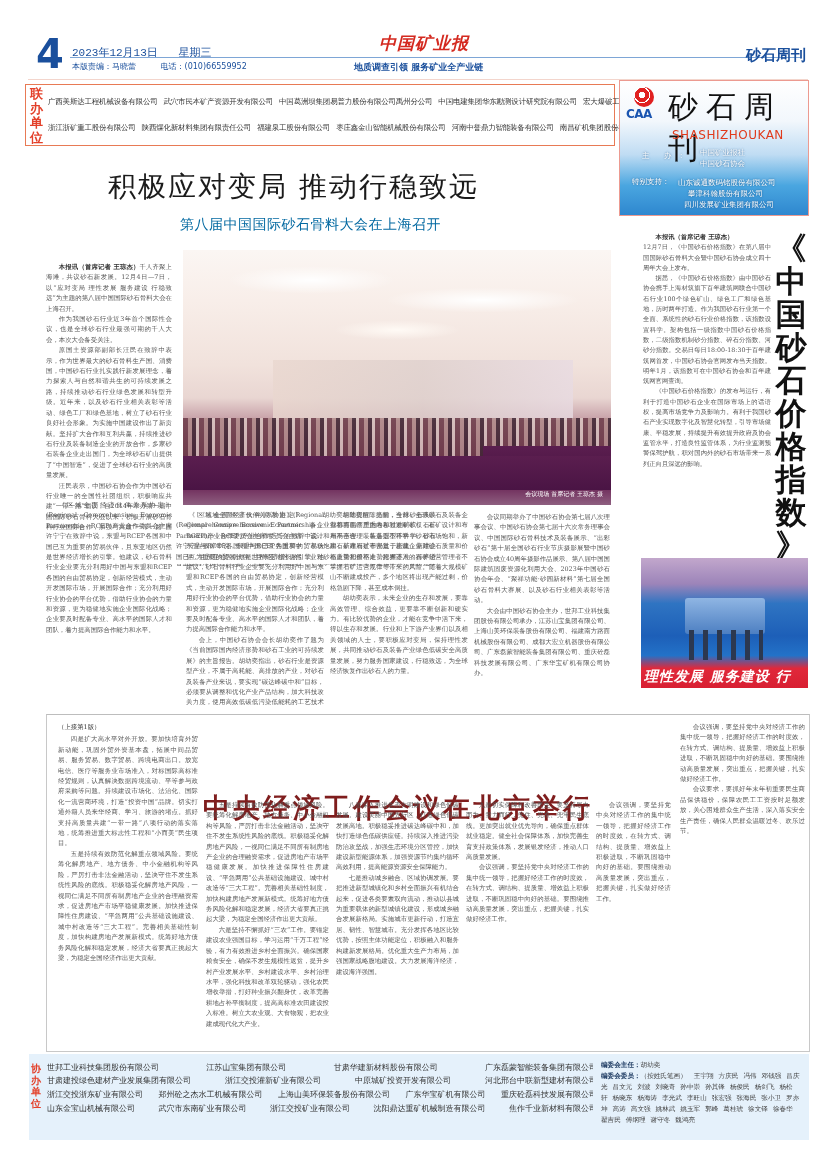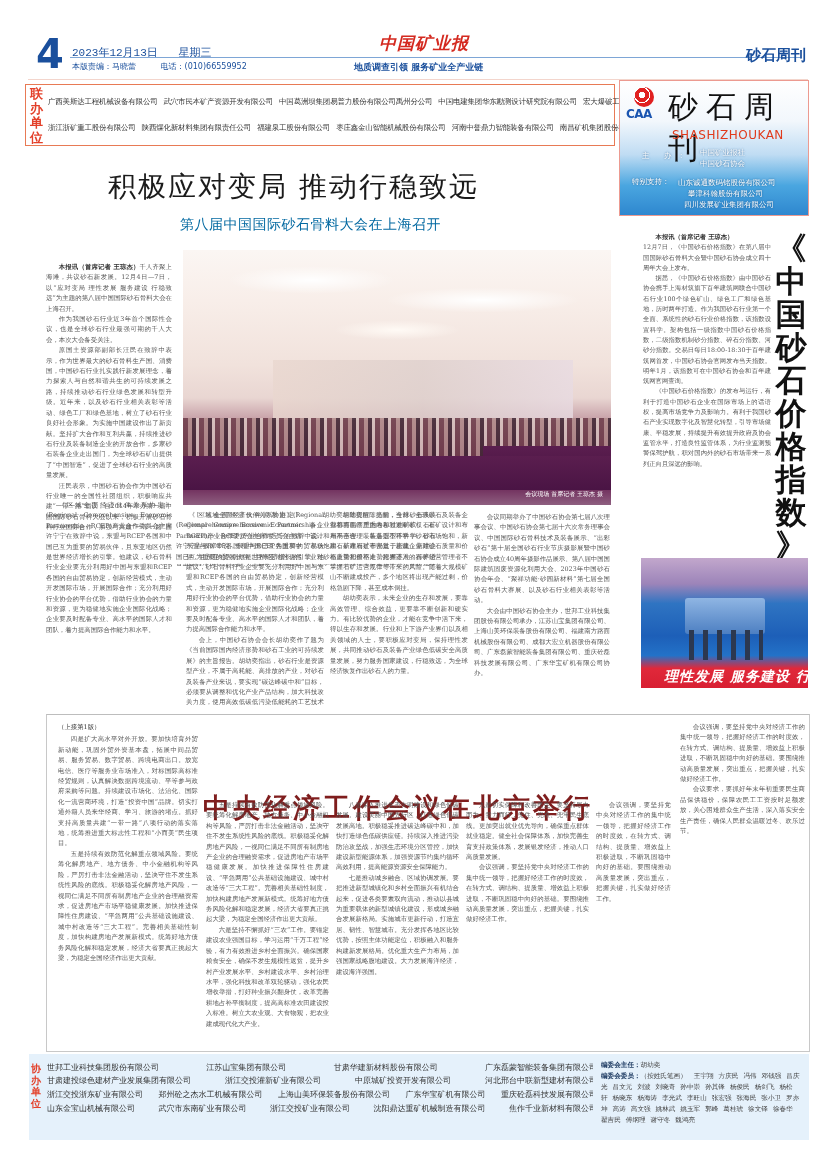--- a/index.html
+++ b/index.html
@@ -71,21 +71,21 @@
   .col.rc { left: 643px; top: 232px; width: 128px; height: 290px; font-size: 6.3px; line-height: 10.3px; }
 
   
   .col.mc { left: 474px; top: 512px; width: 136px; height: 170px; }
 
   
   .photo2 { position: absolute; left: 641px; top: 558px; width: 167px; height: 130px; overflow: hidden;
      background: linear-gradient(180deg, #c2a7cc 0%, #9c84b9 20%, #2f74c2 35%, #1d5fb8 60%, #2372c8 75%, #e0283a 85%, #d81f32 100%); }
   .photo2 .screen { position: absolute; left: 44px; top: 40px; width: 80px; height: 36px; background: linear-gradient(180deg, #8fb5e3, #4d7fc2); border-radius: 3px; }
   .photo2 .people { position: absolute; left: 42px; top: 72px; width: 80px; height: 30px; background: repeating-linear-gradient(90deg, transparent 0 6px, #2c3850 6px 11px, transparent 11px 14px); }
-  .photo2 .banner { position: absolute; left: 3px; bottom: 2px; width: 100%; font-family: "DejaVu Sans", sans-serif; font-weight: bold; font-style: italic; font-size: 14px; color: #fff; white-space: nowrap; letter-spacing: 1px; text-align: right; }
+  .photo2 .banner { position: absolute; left: 3px; bottom: 2px; width: 100%; font-family: "DejaVu Sans", sans-serif; font-weight: bold; font-style: italic; font-size: 14px; color: #fff; white-space: nowrap; letter-spacing: 1px; }
 
   
   .art2 { position: absolute; left: 46px; top: 714px; width: 764px; height: 338px; border: 1px solid #c8c8c8; border-top: 1.5px solid #bdbdbd; }
   .art2-headline { position: absolute; left: 203px; top: 790px; font-family: "DejaVu Serif", serif; font-weight: bold; font-size: 27px; color: #7f1d1d; letter-spacing: 3px; white-space: nowrap; }
   .col.a2c0 { left: 58px; top: 722px; width: 140px; height: 326px; }
   .col.a2c0 .cont { text-indent: 0; color: #333; margin-bottom: 2px; }
   .col.a2c1 { left: 206px; top: 800px; width: 123px; height: 248px; }
   .col.a2c2 { left: 336px; top: 800px; width: 123px; height: 248px; }
   .col.a2c3 { left: 466px; top: 800px; width: 123px; height: 248px; }
   .col.a2c4 { left: 596px; top: 800px; width: 75px; height: 248px; }

